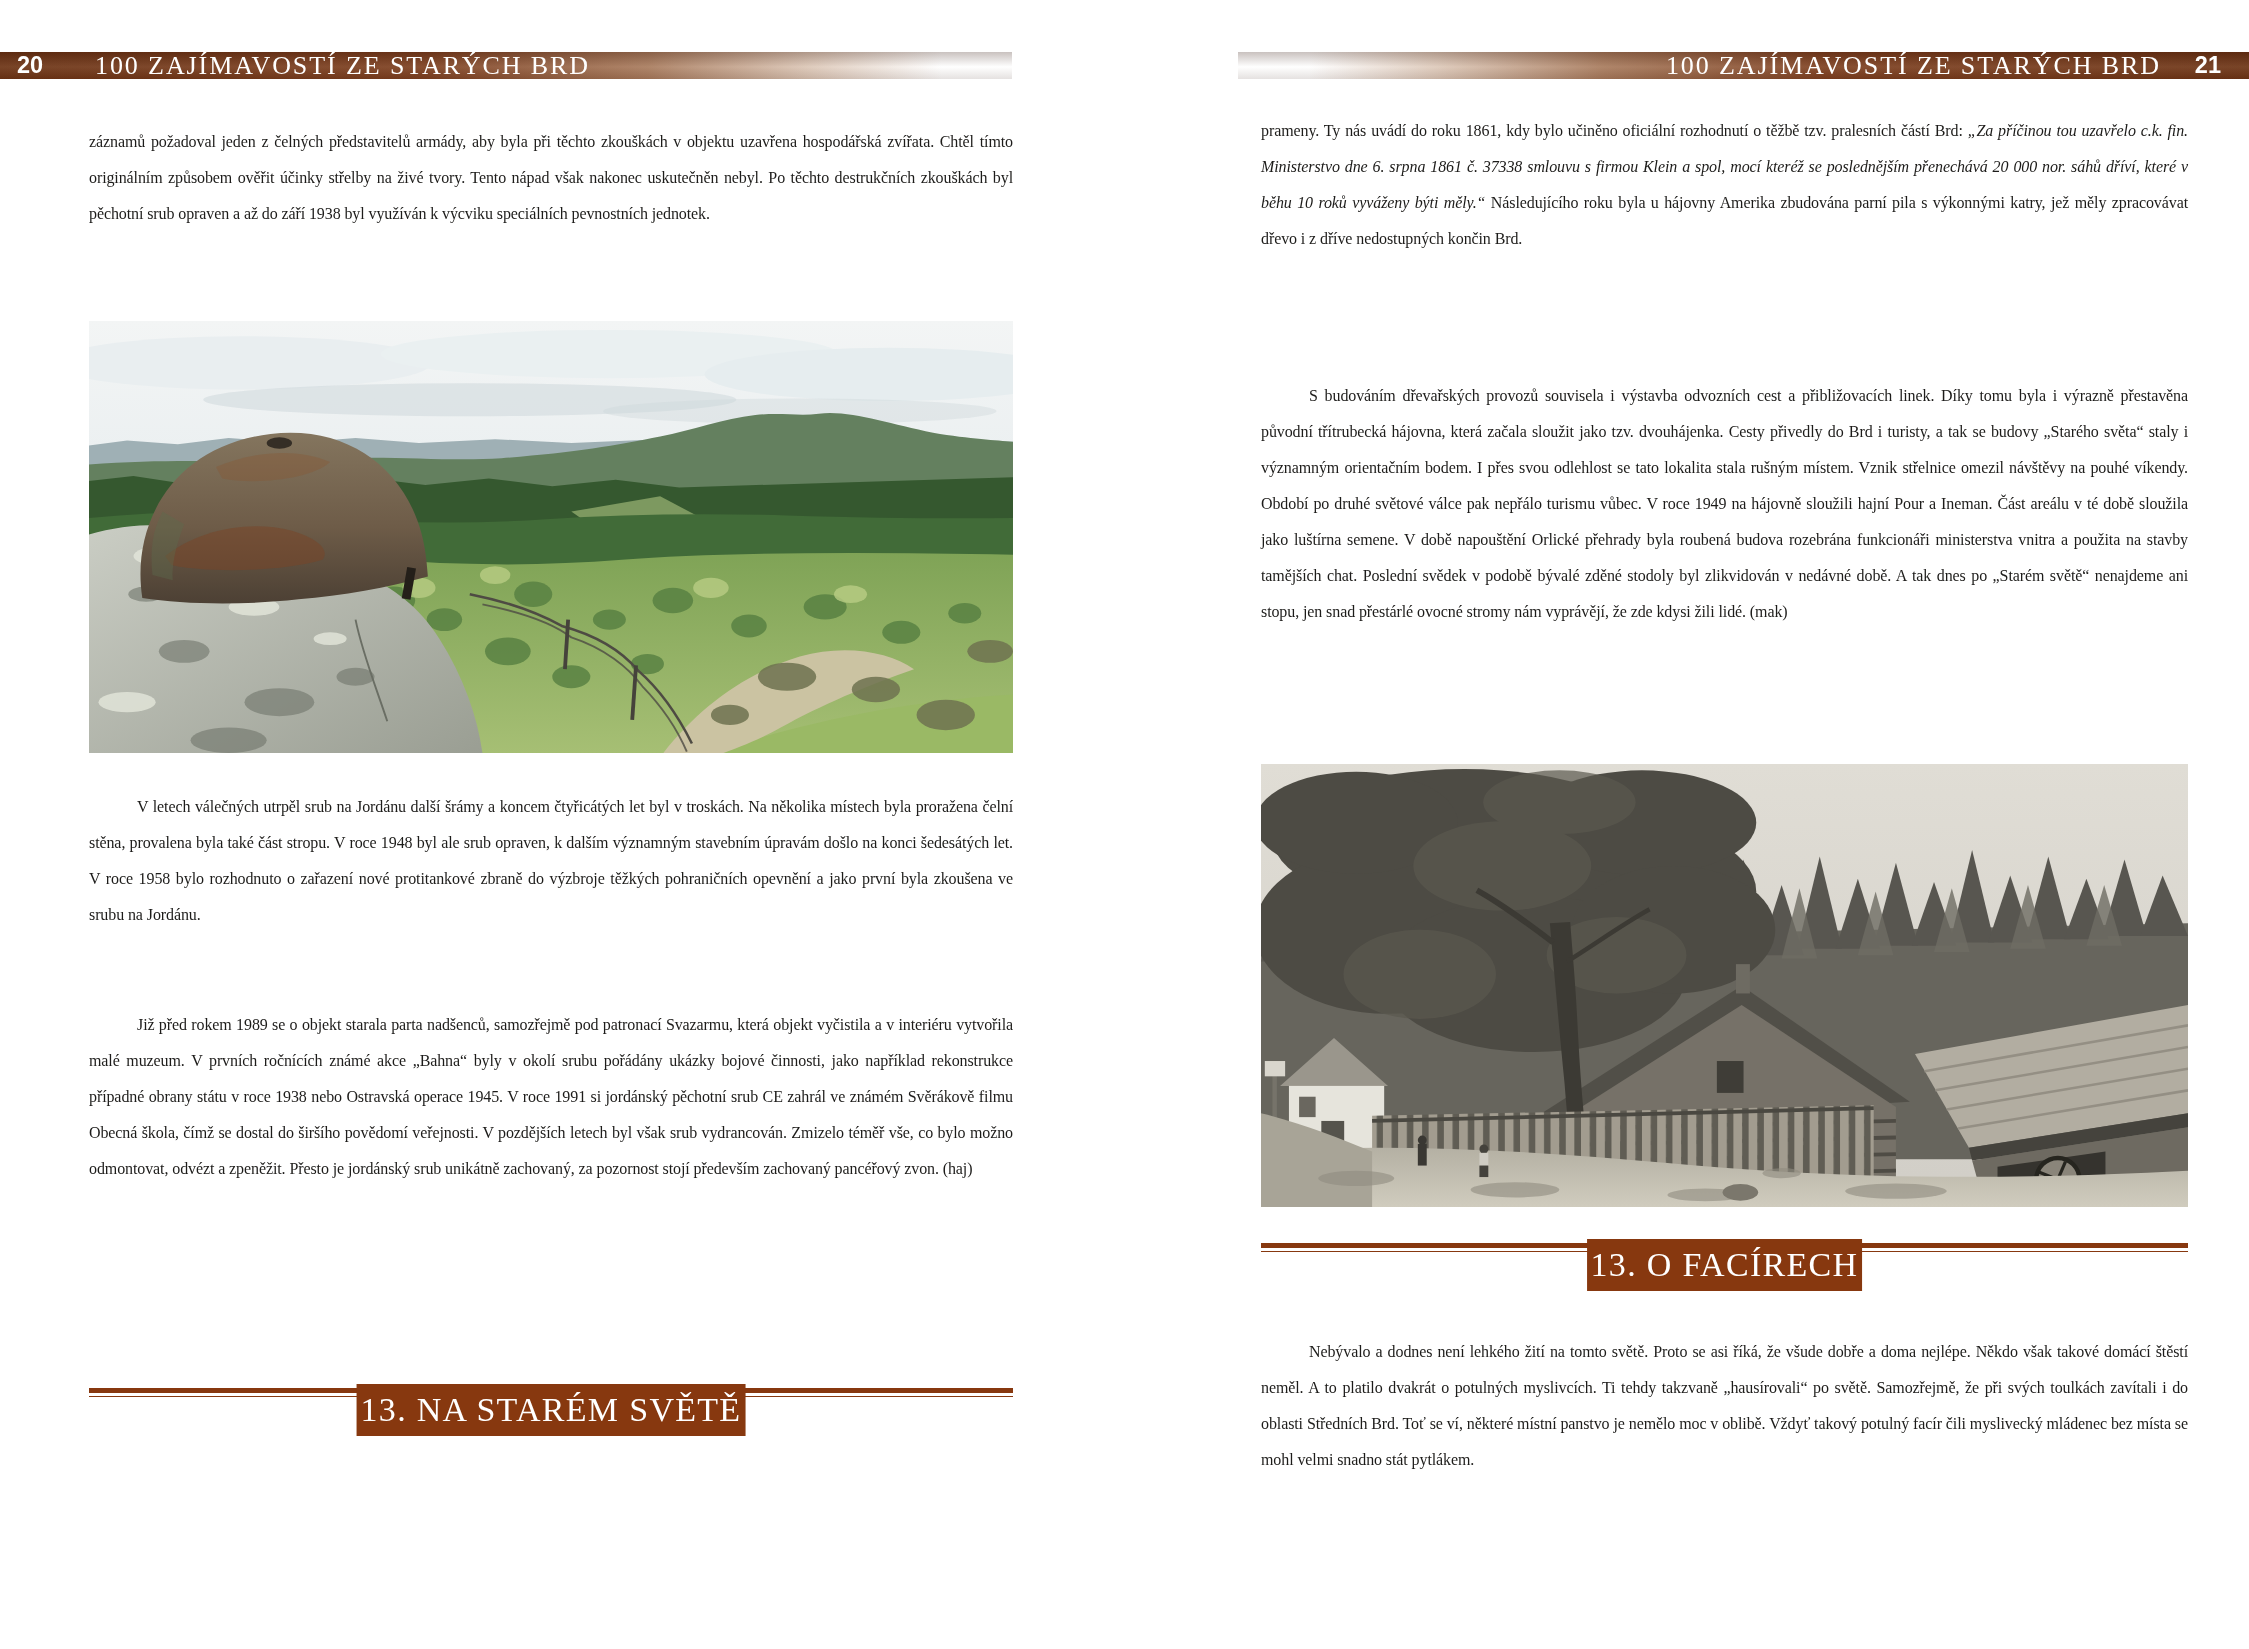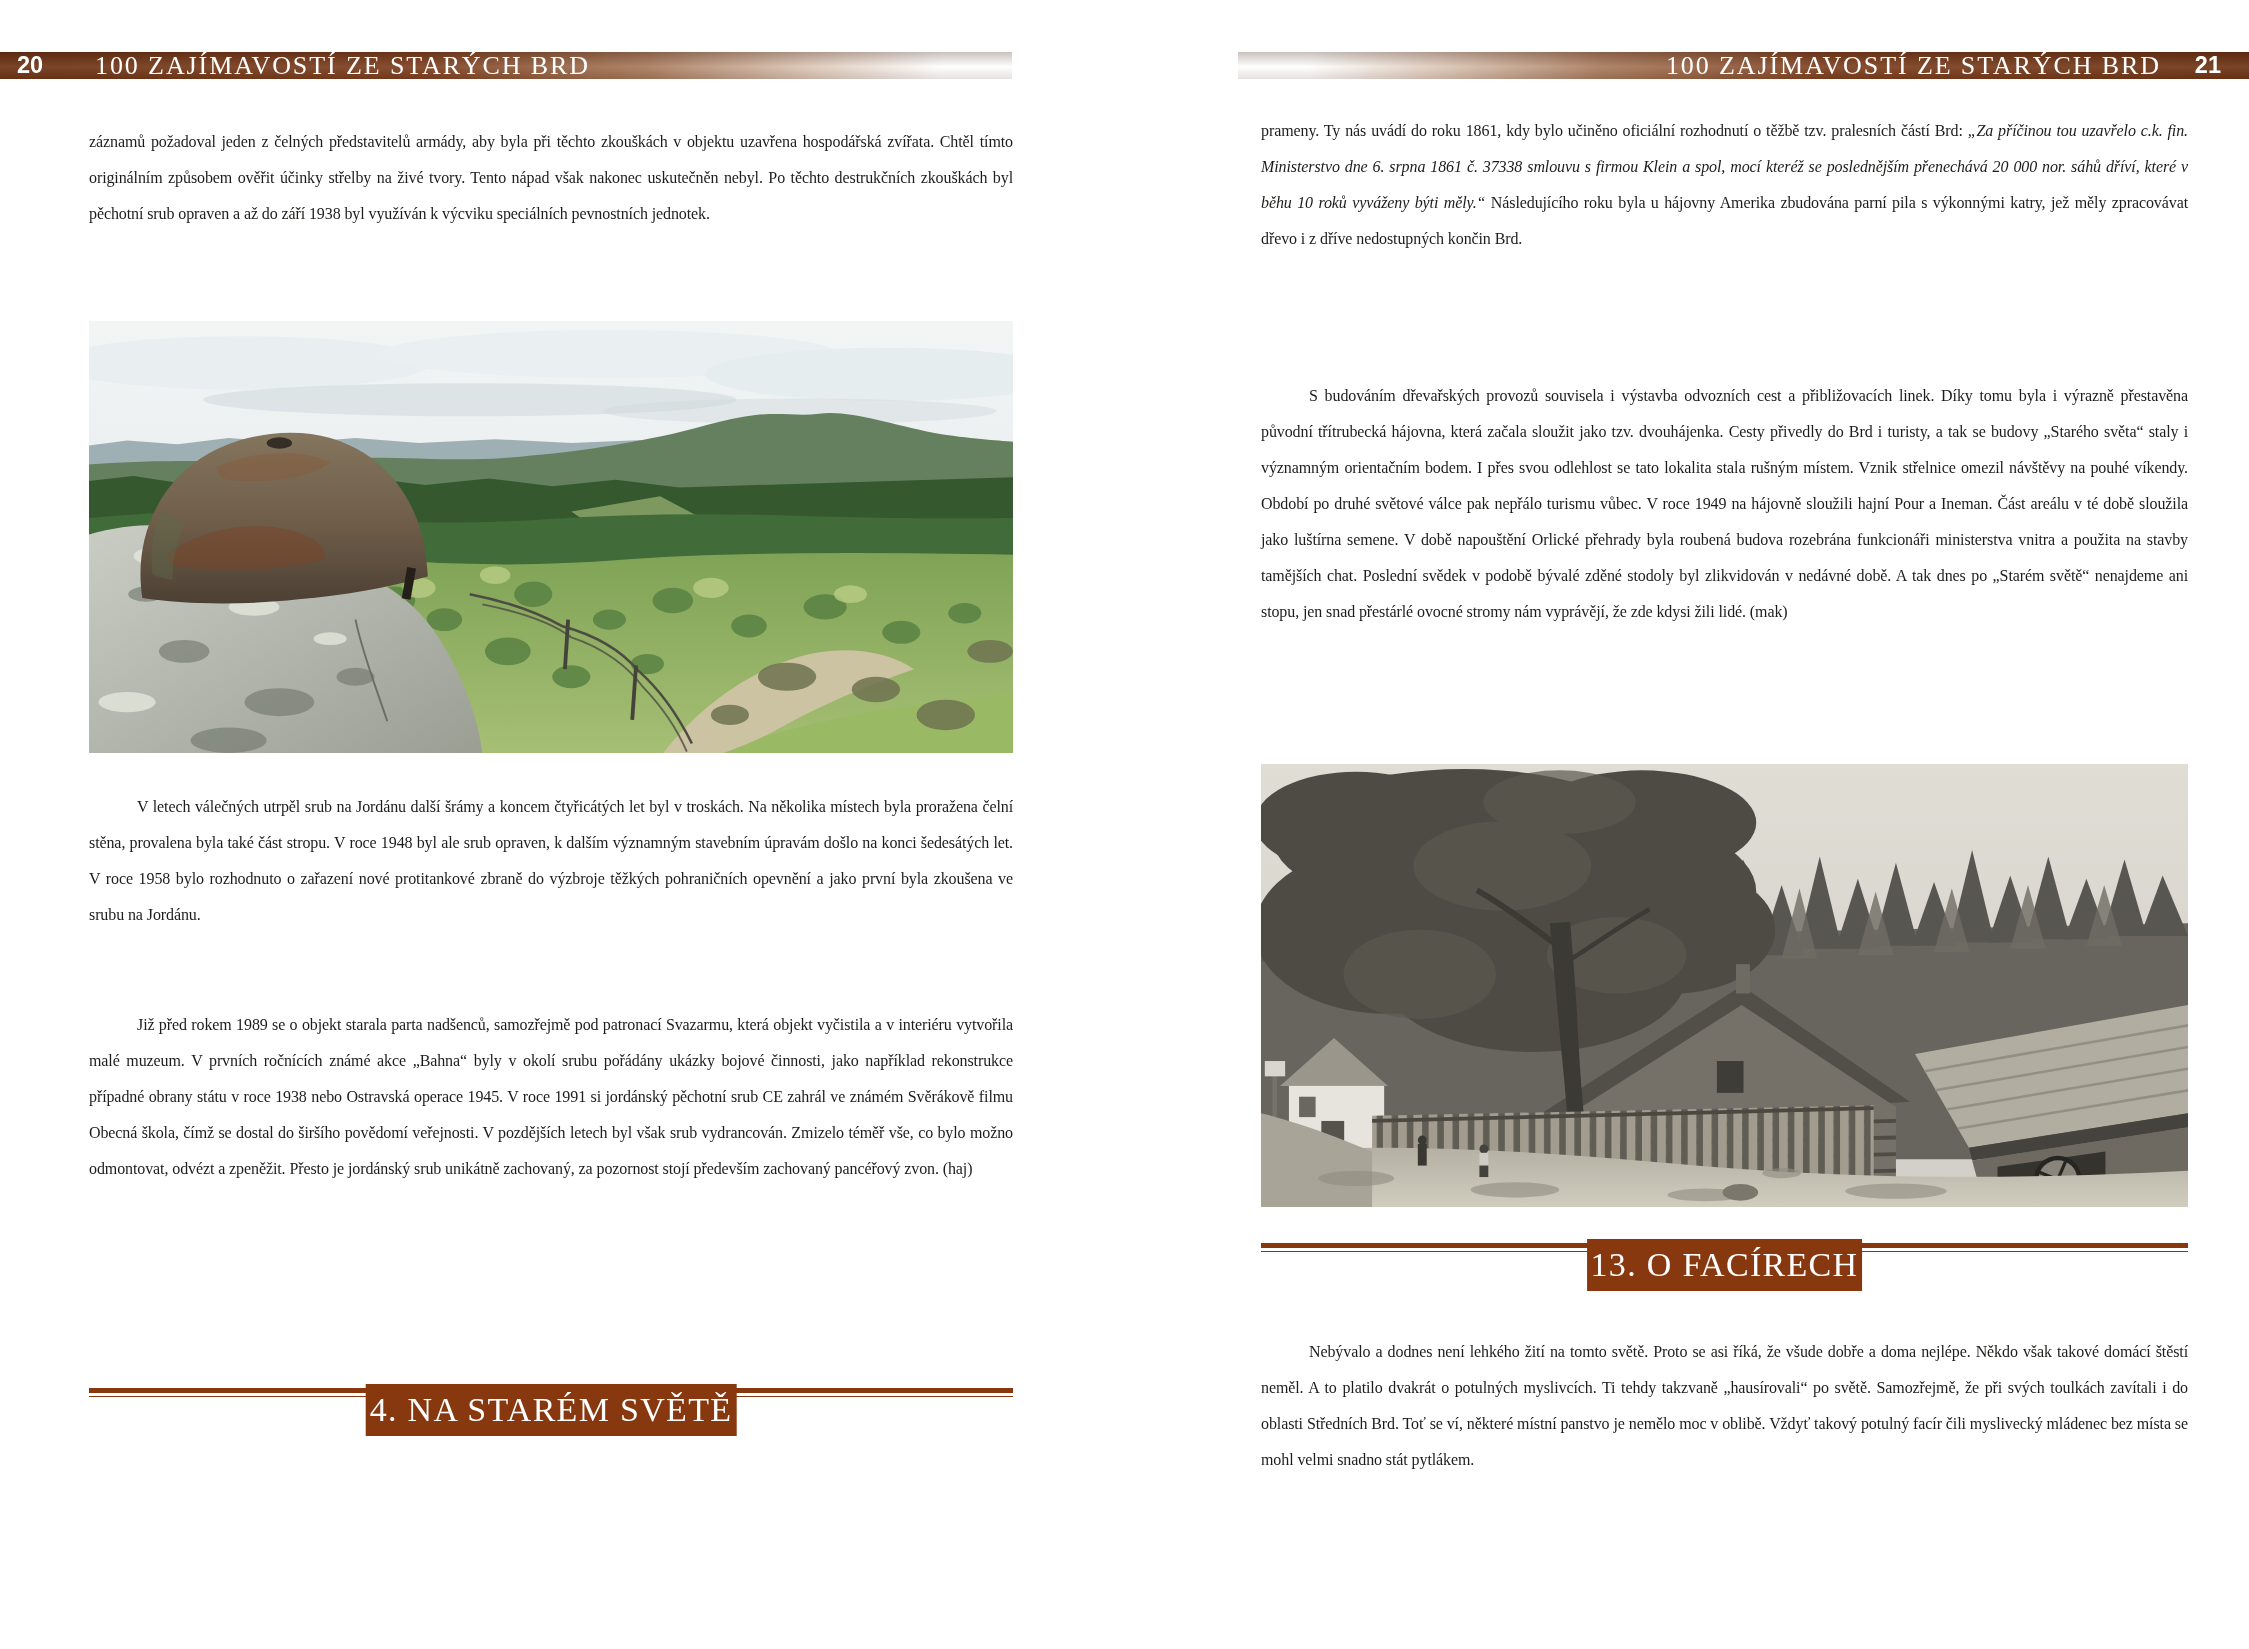--- a/index.html
+++ b/index.html
@@ -167,21 +167,21 @@
       <line x1="755" y1="470" x2="750" y2="548" stroke="#45423b" stroke-width="6"></line>
       <line x1="862" y1="542" x2="856" y2="628" stroke="#45423b" stroke-width="6"></line>
     </svg>
   </div>
 
   <div class="para col-l indent" style="top:789px">V letech válečných utrpěl srub na Jordánu další šrámy a koncem čtyřicátých let byl v troskách. Na několika místech byla proražena čelní stěna, provalena byla také část stropu. V roce 1948 byl ale srub opraven, k dalším významným stavebním úpravám došlo na konci šedesátých let. V roce 1958 bylo rozhodnuto o zařazení nové protitankové zbraně do výzbroje těžkých pohraničních opevnění a jako první byla zkoušena ve srubu na Jordánu.</div>
   <div class="para col-l indent" style="top:1007px">Již před rokem 1989 se o objekt starala parta nadšenců, samozřejmě pod patronací Svazarmu, která objekt vyčistila a v interiéru vytvořila malé muzeum. V prvních ročnících známé akce „Bahna“ byly v okolí srubu pořádány ukázky bojové činnosti, jako například rekonstrukce případné obrany státu v roce 1938 nebo Ostravská operace 1945. V roce 1991 si jordánský pěchotní srub CE zahrál ve známém Svěrákově filmu Obecná škola, čímž se dostal do širšího povědomí veřejnosti. V pozdějších letech byl však srub vydrancován. Zmizelo téměř vše, co bylo možno odmontovat, odvézt a zpeněžit. Přesto je jordánský srub unikátně zachovaný, za pozornost stojí především zachovaný pancéřový zvon. (haj)</div>
 
   <div class="sec col-l" style="top:1388px">
     <div class="rule"></div>
-    <div class="box">4. NA STARÉM SVĚTĚ</div>
+    <div class="box">13. NA STARÉM SVĚTĚ</div>
   </div>
 
 
   <div class="para col-r" style="top:113px">
     <span>prameny. Ty nás uvádí do roku 1861, kdy bylo učiněno oficiální rozhodnutí o těžbě tzv. pralesních částí Brd: </span><span class="q">„Za příčinou tou uzavřelo c.k. fin. Ministerstvo dne 6. srpna 1861 č. 37338 smlouvu s firmou Klein a spol, mocí kteréž se poslednějším přenechává 20 000 nor. sáhů dříví, které v běhu 10 roků vyváženy býti měly.“</span><span> Následujícího roku byla u hájovny Amerika zbudována parní pila s výkonnými katry, jež měly zpracovávat dřevo i z dříve nedostupných končin Brd.</span>
   </div>
 
   <div class="para col-r indent" style="top:378px">S budováním dřevařských provozů souvisela i výstavba odvozních cest a přibližovacích linek. Díky tomu byla i výrazně přestavěna původní třítrubecká hájovna, která začala sloužit jako tzv. dvouhájenka. Cesty přivedly do Brd i turisty, a tak se budovy „Starého světa“ staly i významným orientačním bodem. I přes svou odlehlost se tato lokalita stala rušným místem. Vznik střelnice omezil návštěvy na pouhé víkendy. Období po druhé světové válce pak nepřálo turismu vůbec. V roce 1949 na hájovně sloužili hajní Pour a Ineman. Část areálu v té době sloužila jako luštírna semene. V době napouštění Orlické přehrady byla roubená budova rozebrána funkcionáři ministerstva vnitra a použita na stavby tamějších chat. Poslední svědek v podobě bývalé zděné stodoly byl zlikvidován v nedávné době. A tak dnes po „Starém světě“ nenajdeme ani stopu, jen snad přestárlé ovocné stromy nám vyprávějí, že zde kdysi žili lidé. (mak)</div>
 
   <div class="photo" style="left:1261px; top:764px; width:927px; height:443px">

